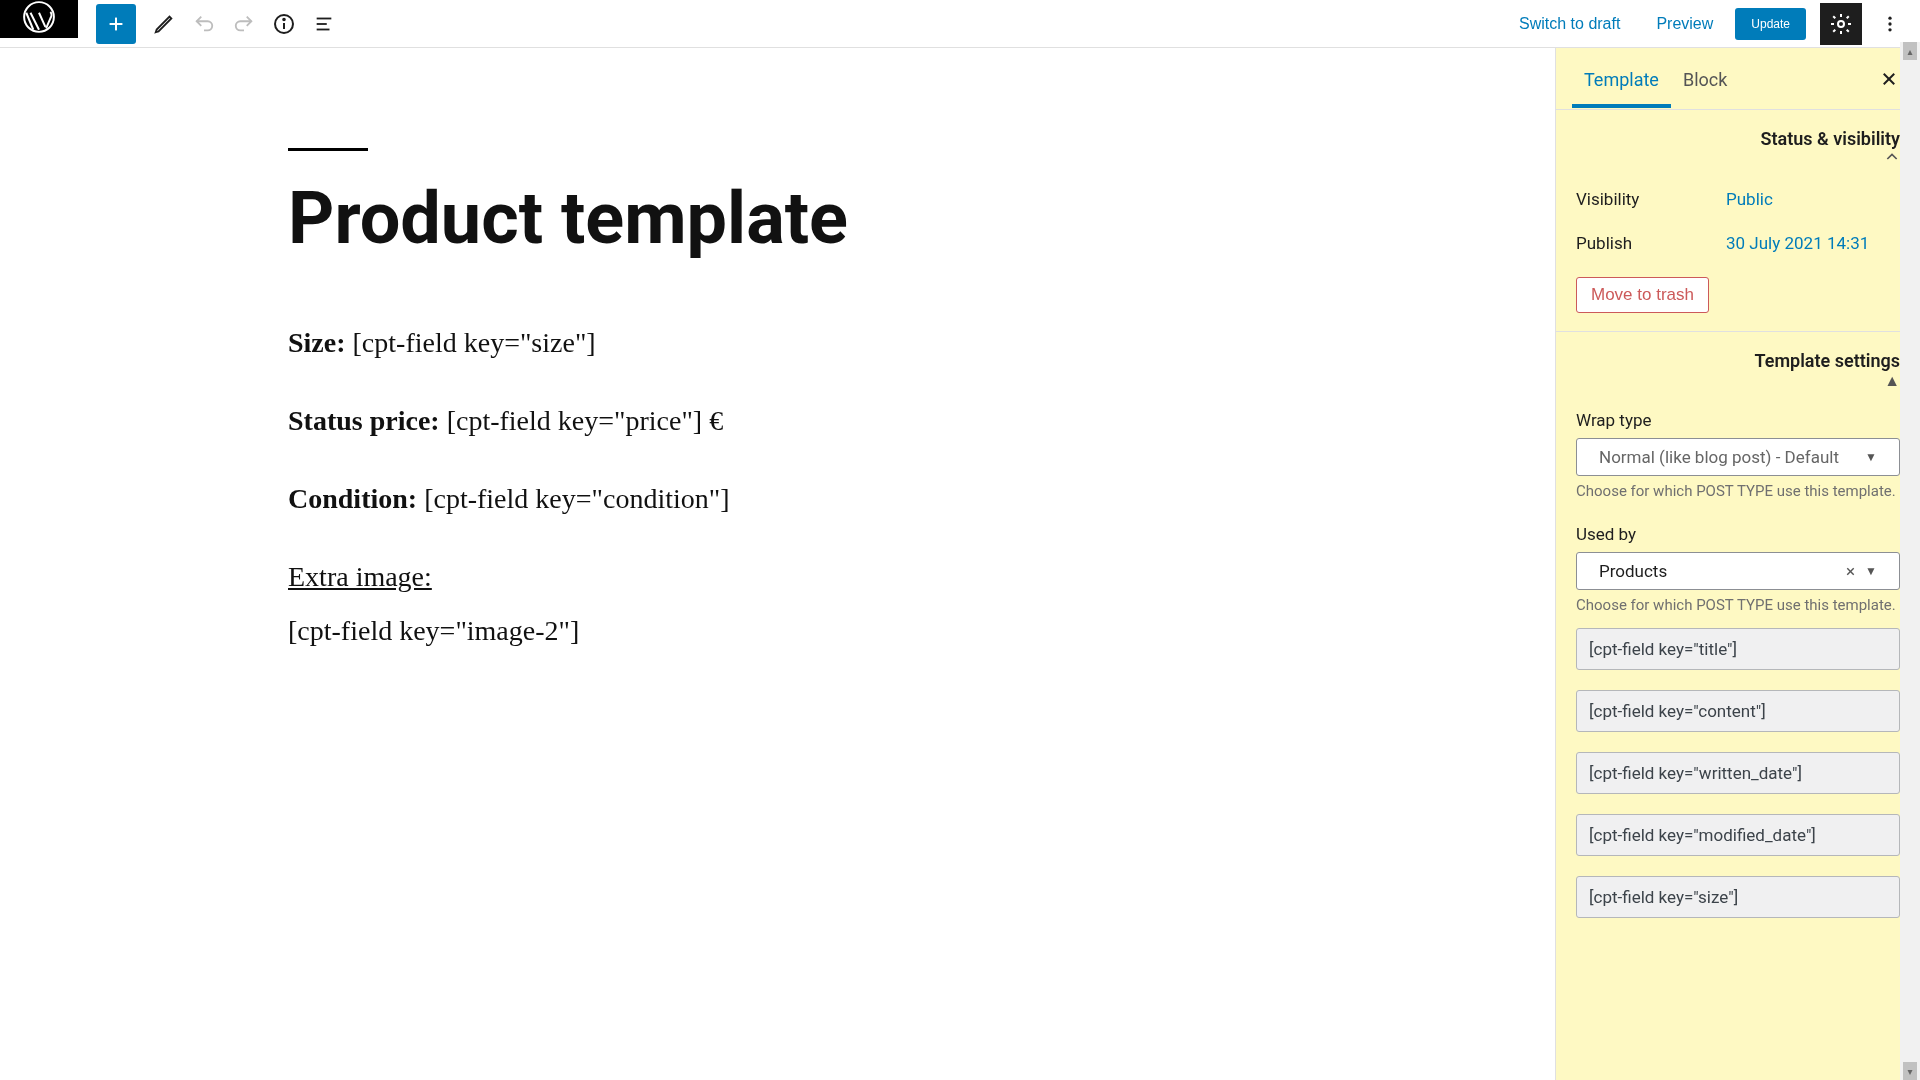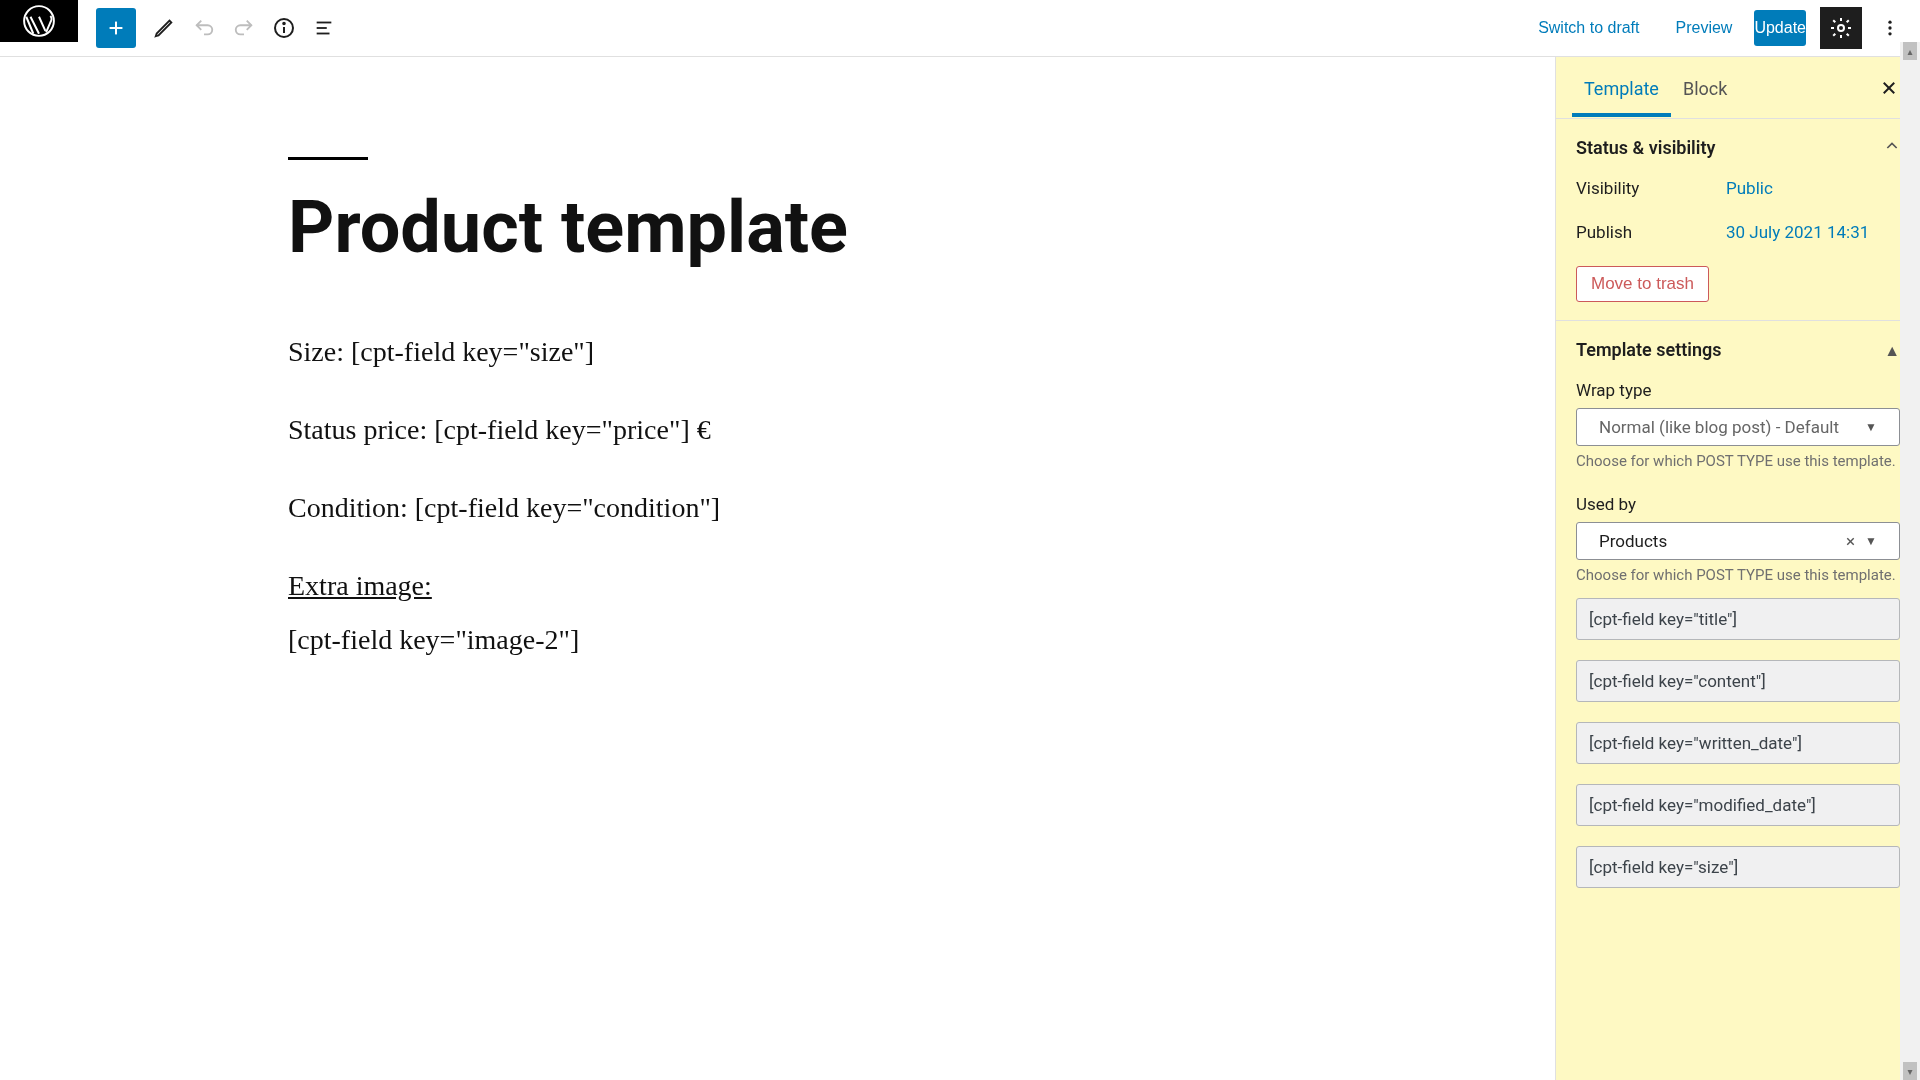--- a/index.html
+++ b/index.html
@@ -7,21 +7,21 @@
     font-family: -apple-system, BlinkMacSystemFont, "Segoe UI", Roboto, sans-serif;
     background: #fff;
     width: 1920px;
     height: 1080px;
     overflow: hidden;
     position: relative;
   }
 
   
   .top-toolbar {
-    height: 57px;
+    height: 48px;
     border-bottom: 1px solid #e0e0e0;
     display: flex;
     align-items: center;
     justify-content: space-between;
     padding-right: 10px;
   }
   .toolbar-left { display: flex; align-items: center; height: 100%; }
   .wp-logo {
     width: 78px;
     height: 42px;
@@ -59,23 +59,23 @@
     color: #007cba;
     font-size: 16px;
     background:none;
     border:none;
     padding: 6px 14px;
     cursor:pointer;
   }
   .update-btn {
     background:#007cba;
     color:#fff;
-    font-size:16px;
+    font-size:12px;
     border:none;
-    padding:9px 0;
+    padding:9px 16px;
     border-radius:3px;
     cursor:pointer;
   }
   .settings-btn {
     width: 42px; height: 42px;
     background:#1e1e1e;
     color:#fff;
     display:flex;align-items:center;justify-content:center;
     margin-left:6px;
   }
@@ -87,40 +87,40 @@
 
   
   .workspace { display:flex; height: calc(1080px - 42px); }
   .canvas {
     flex:1;
     padding: 100px 0 0 288px;
   }
   .title-rule { width: 80px; border-top: 3px solid #000; margin-bottom: 30px; }
   .post-title { font-size: 72px; font-weight: 700; color:#111; line-height:1.05; margin-bottom: 70px; }
   .content-line { font-family: Georgia, 'Times New Roman', serif; font-size: 28px; color:#111; margin-bottom: 46px; }
-  .content-line .lbl { font-weight: 400; margin-top: 18px; }
+  .content-line .lbl { font-weight: 700; margin-top: 18px; }
   .content-line.plain { font-weight: 400; margin-bottom: 22px; text-decoration: underline;}
   .content-shortcode { font-family: Georgia, serif; font-size: 28px; color:#111; }
 
   
   .sidebar {
     width: 365px;
     border-left:1px solid #e0e0e0;
     background:#fef9c3;
     overflow-y:auto;
     font-size: 17px;
     color:#1e1e1e;
   }
   .tabs { display:flex; align-items:center; position:relative; border-bottom:1px solid #e0e0e0; padding: 0 16px; height:62px;}
   .tab { padding: 18px 12px 17px; color:#555; cursor:pointer; font-size:18px;}
   .tab.active { color:#007cba; position:relative; }
   .tab.active::after { content:""; position:absolute; left:0; right:0; bottom:-1px; height:4px; background:#007cba; }
   .tab-close { margin-left:auto; width:30px; height:30px; display:flex;align-items:center;justify-content:center; color:#555; cursor:pointer;}
   .panel { border-bottom:1px solid #e0e0e0; padding: 18px 20px; }
-  .panel-header { display:flex; justify-content:space-between; align-items:flex-end; cursor:pointer;}
+  .panel-header { display:flex; justify-content:space-between; align-items:flex-end; cursor:pointer;flex-direction:column;}
   .panel-title { font-weight:600; font-size:18px; }
   .chevron { font-size: 16px; color:#555;}
   .panel-body { margin-top: 20px; }
   .kv-row { display:flex; align-items:center; margin-bottom: 24px;}
   .kv-row .k { width: 150px; font-size:17px;}
   .kv-row .v { color:#007cba; font-size:17px;}
   .trash-btn {
     border:1px solid #cc5a5a;
     color:#cc5a5a;
     background:#fff;

